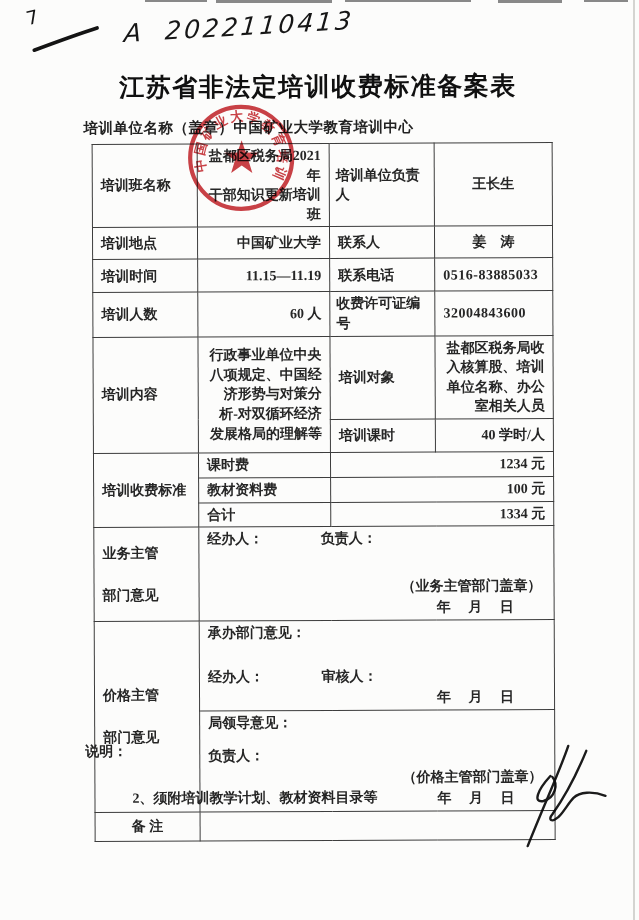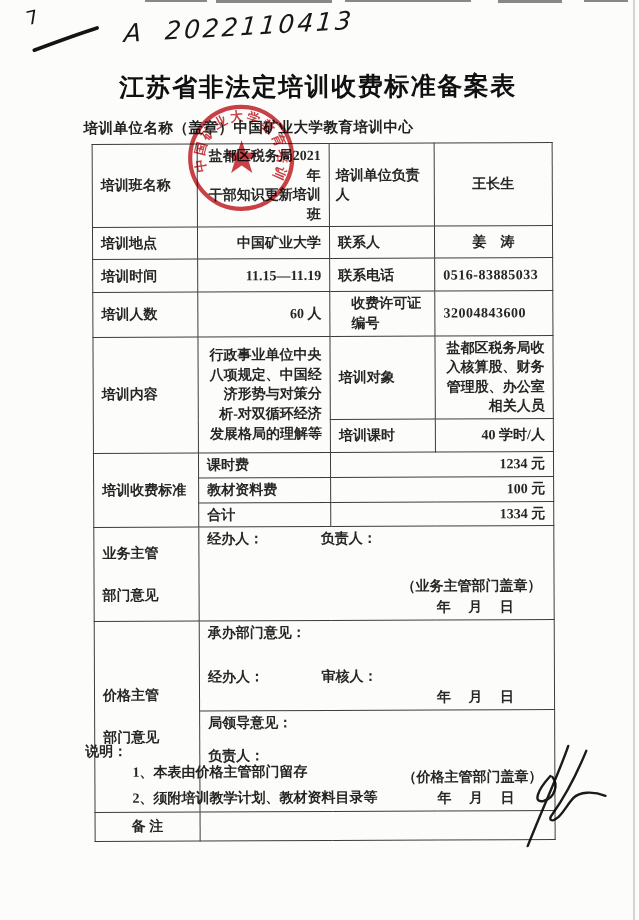--- a/index.html
+++ b/index.html
@@ -115,28 +115,28 @@
     </tr>
     <tr style="height:33px">
       <td class="lab">培训时间</td>
       <td class="val">11.15—11.19</td>
       <td class="lab">联系电话</td>
       <td class="num">0516-83885033</td>
     </tr>
     <tr style="height:32px">
       <td class="lab">培训人数</td>
       <td class="val">60 人</td>
-      <td class="lab" style="padding-left:21px">收费许可证编号</td>
+      <td class="lab" style="padding-left:6px">收费许可证编号</td>
       <td class="num">32004843600</td>
     </tr>
     <tr style="height:58px">
       <td class="lab" rowspan="2">培训内容</td>
       <td class="val wrap" rowspan="2">行政事业单位中央八项规定、中国经济形势与对策分析-对双循环经济发展格局的理解等</td>
       <td class="lab">培训对象</td>
-      <td class="val wrap" style="padding-left:6px">盐都区税务局收入核算股、财务管理股、办公室相关人员</td>
+      <td class="val wrap" style="padding-left:6px">盐都区税务局收入核算股、培训单位名称、办公室相关人员</td>
     </tr>
     <tr style="height:33px">
       <td class="lab">培训课时</td>
       <td class="val" style="padding-left:2px">40 学时/人</td>
     </tr>
     <tr style="height:25px">
       <td class="lab" rowspan="3">培训收费标准</td>
       <td class="lab">课时费</td>
       <td class="val" colspan="2">1234 元</td>
     </tr>
@@ -185,21 +185,20 @@
       </td>
     </tr>
     <tr style="height:29px">
       <td class="cen">备 注</td>
       <td colspan="3"></td>
     </tr>
   </tbody>
     </table>
 
   <div class="notes-label">说明：</div>
-  <div class="note-1">1、本表由价格主管部门留存</div>
   <div class="note-2">2、须附培训教学计划、教材资料目录等</div>
 
   <svg class="ink" width="639" height="920" viewBox="0 0 639 920">
 
     <path d="M36,49 C55,42 80,33 99,27" stroke="#141414" stroke-width="3.6" stroke-linecap="round" fill="none"></path>
 
     <g opacity="0.88">
       <circle cx="242.5" cy="157.5" r="51" fill="none" stroke="#c1272d" stroke-width="4.2"></circle>
       <polygon points="243,140 247.2,152.2 260.1,152.4 249.8,160.2 253.6,172.6 243,165.2 232.4,172.6 236.2,160.2 225.9,152.4 238.8,152.2" fill="#c1272d"></polygon>
       <defs>

